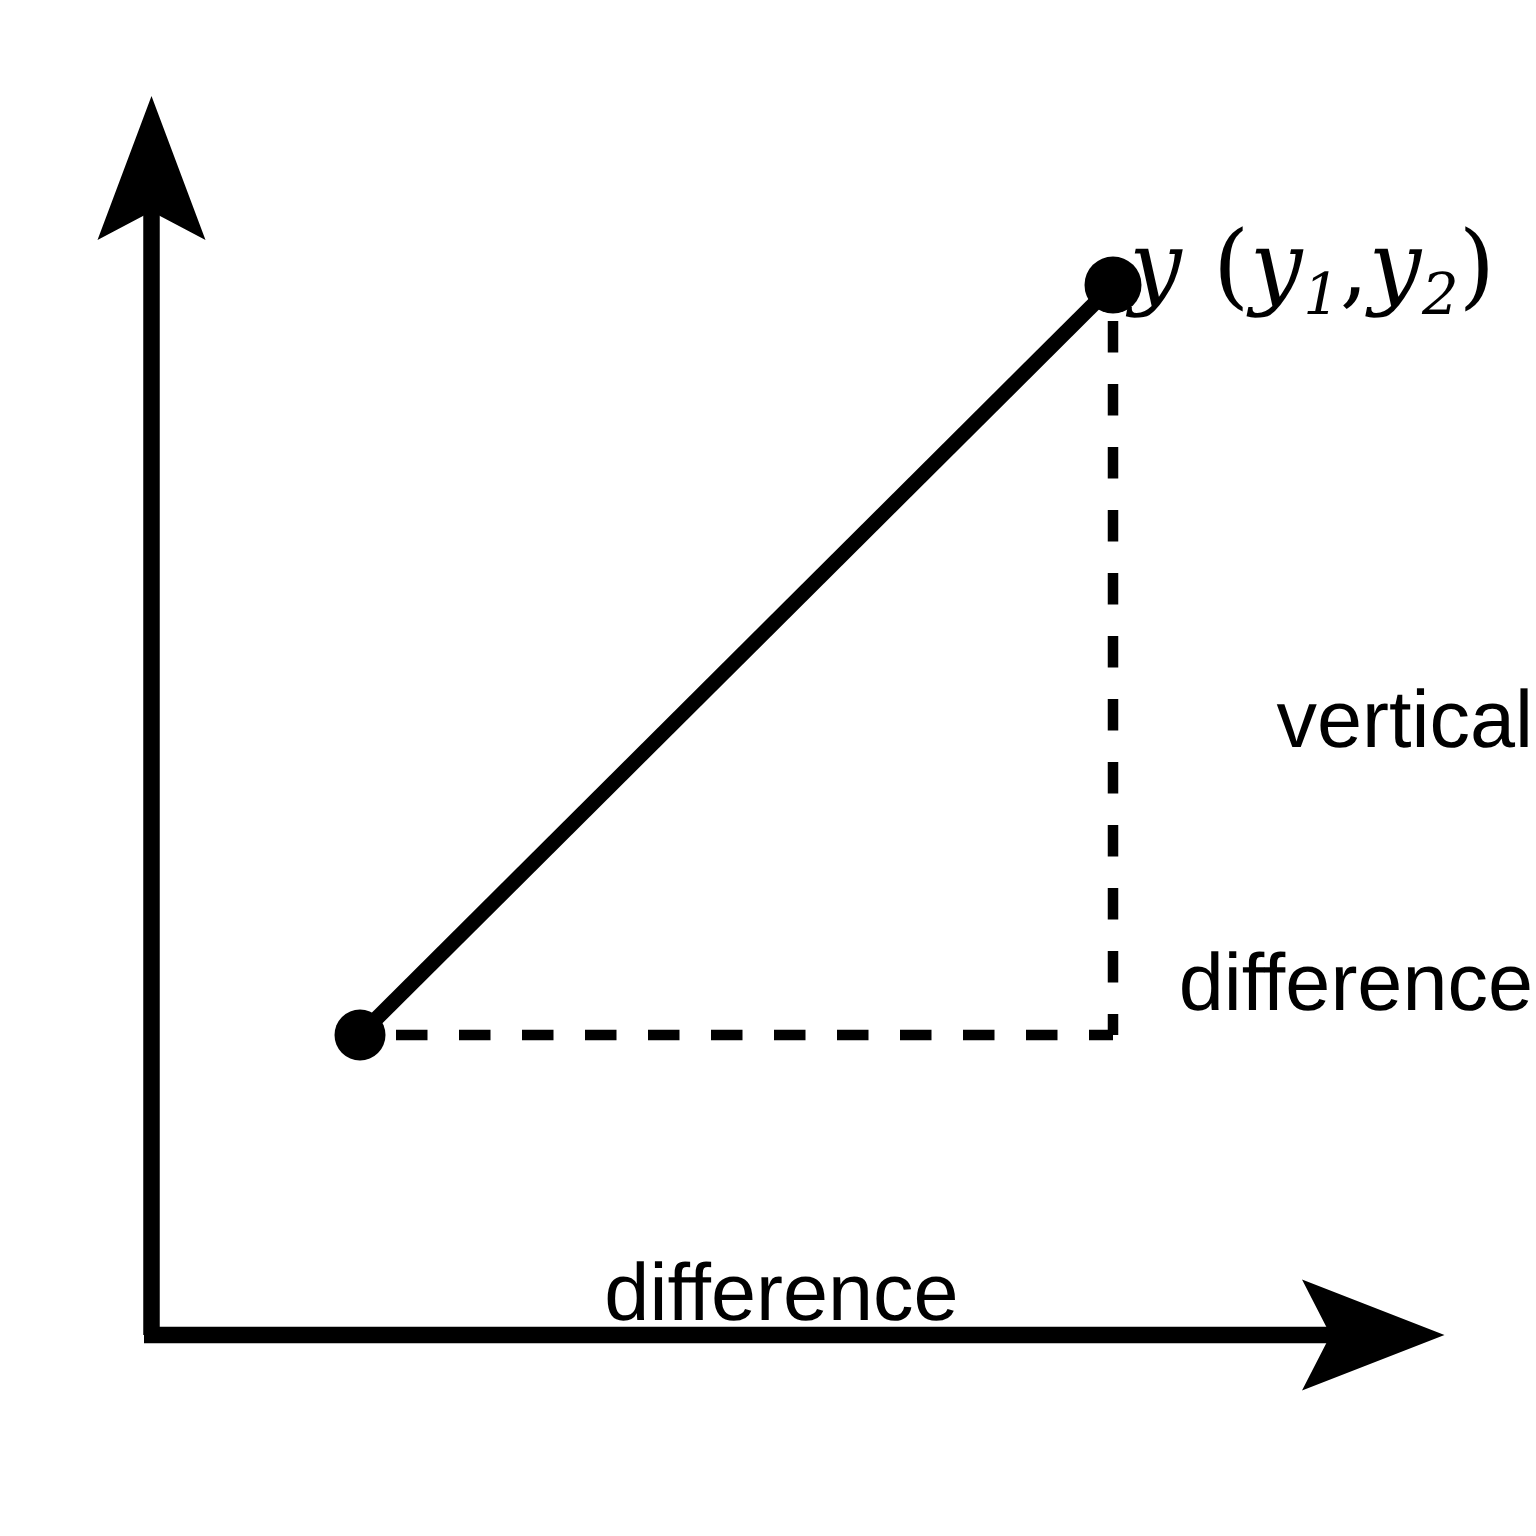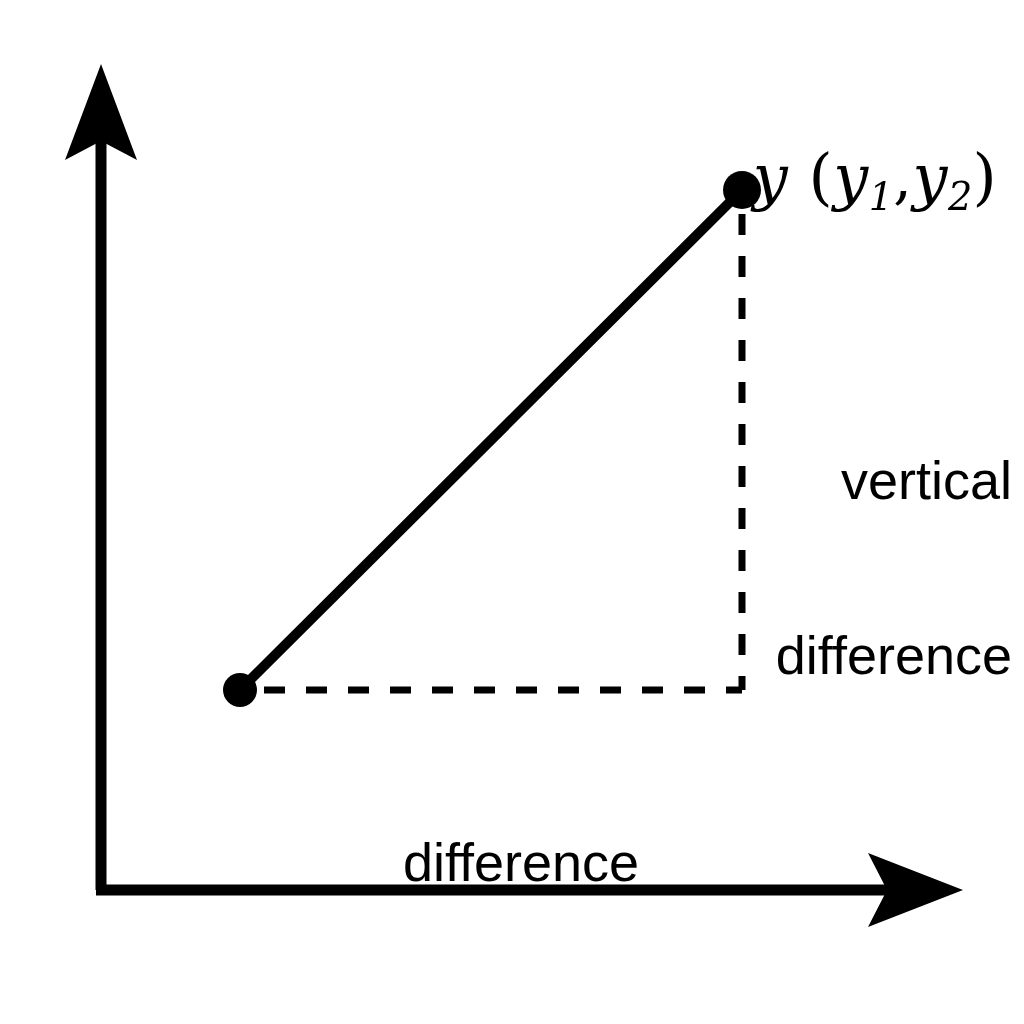--- a/index.html
+++ b/index.html
@@ -67,21 +67,21 @@
     left: 134px;
     top: 718px;
   }
   #label-horizontal {
     left: 376px;
     top: 716px;
     text-align: center;
     width: 290px;
   }
   #label-vertical {
-    right: 12px;
+    right: 2px;
     top: 334px;
     text-align: right;
   }
 </style>
 </head>
 <body>
 
 <div id="stage">
 
   <svg id="diagram-svg" viewBox="0 0 1024 1024">

